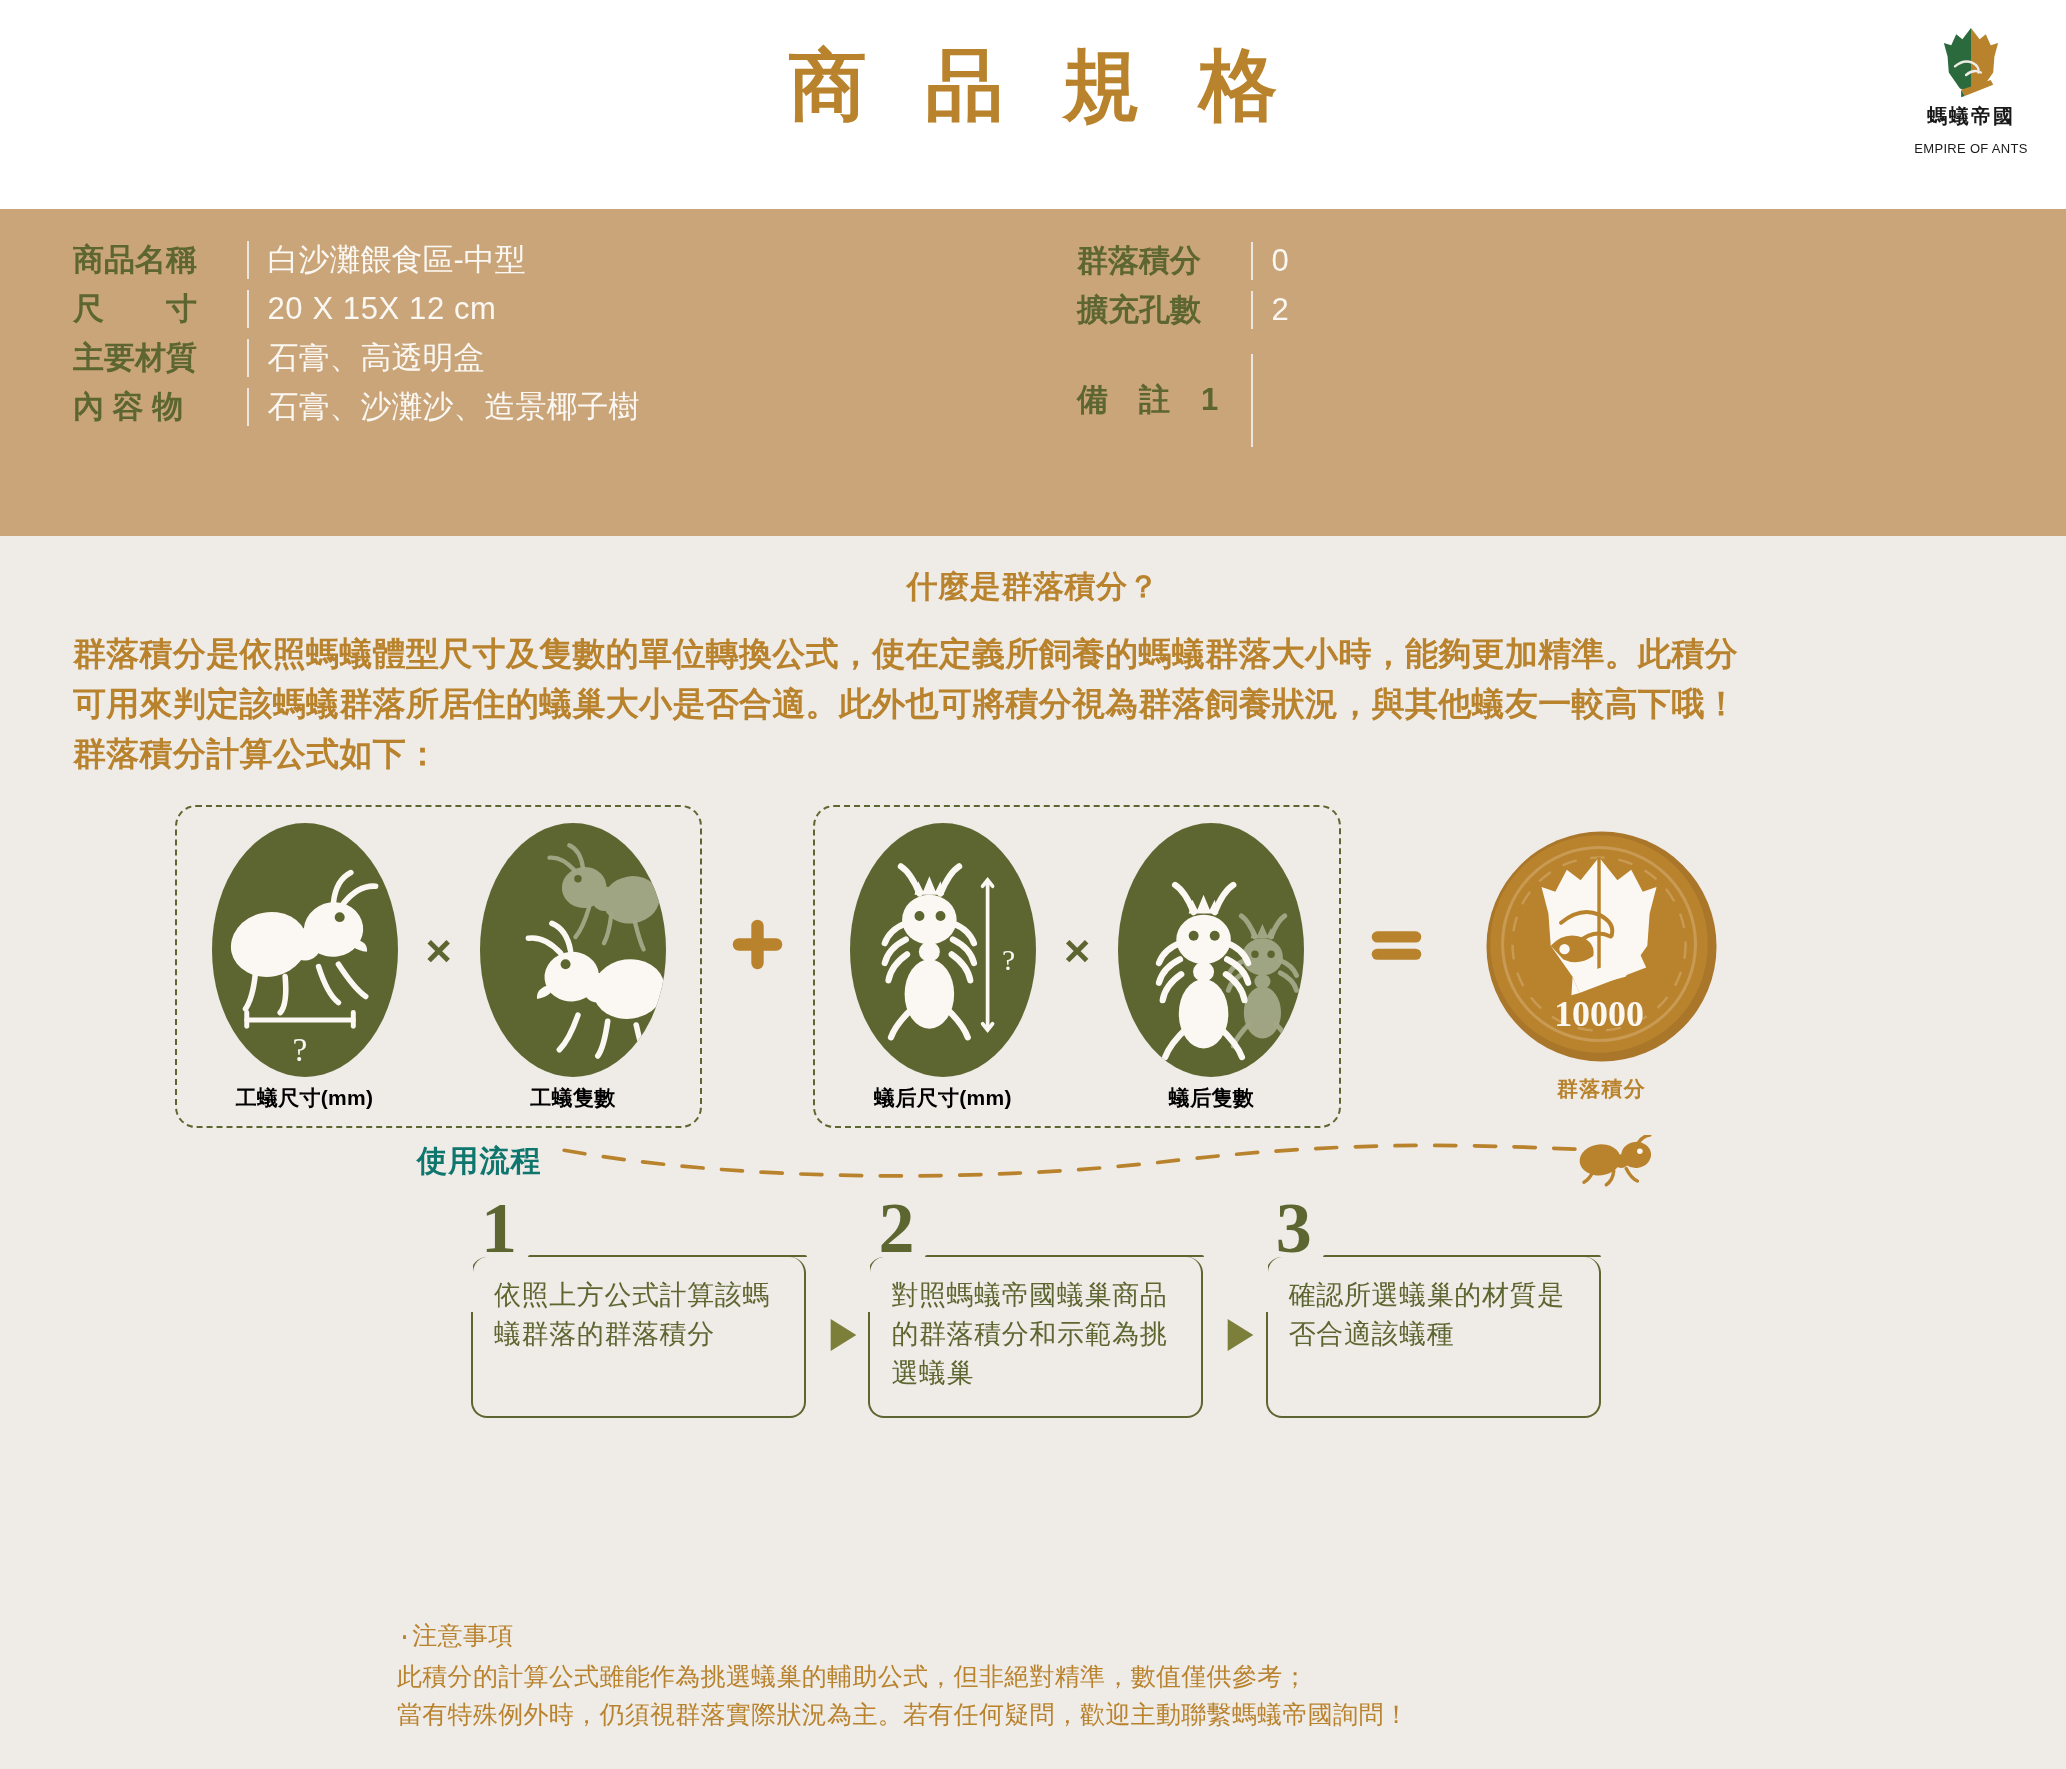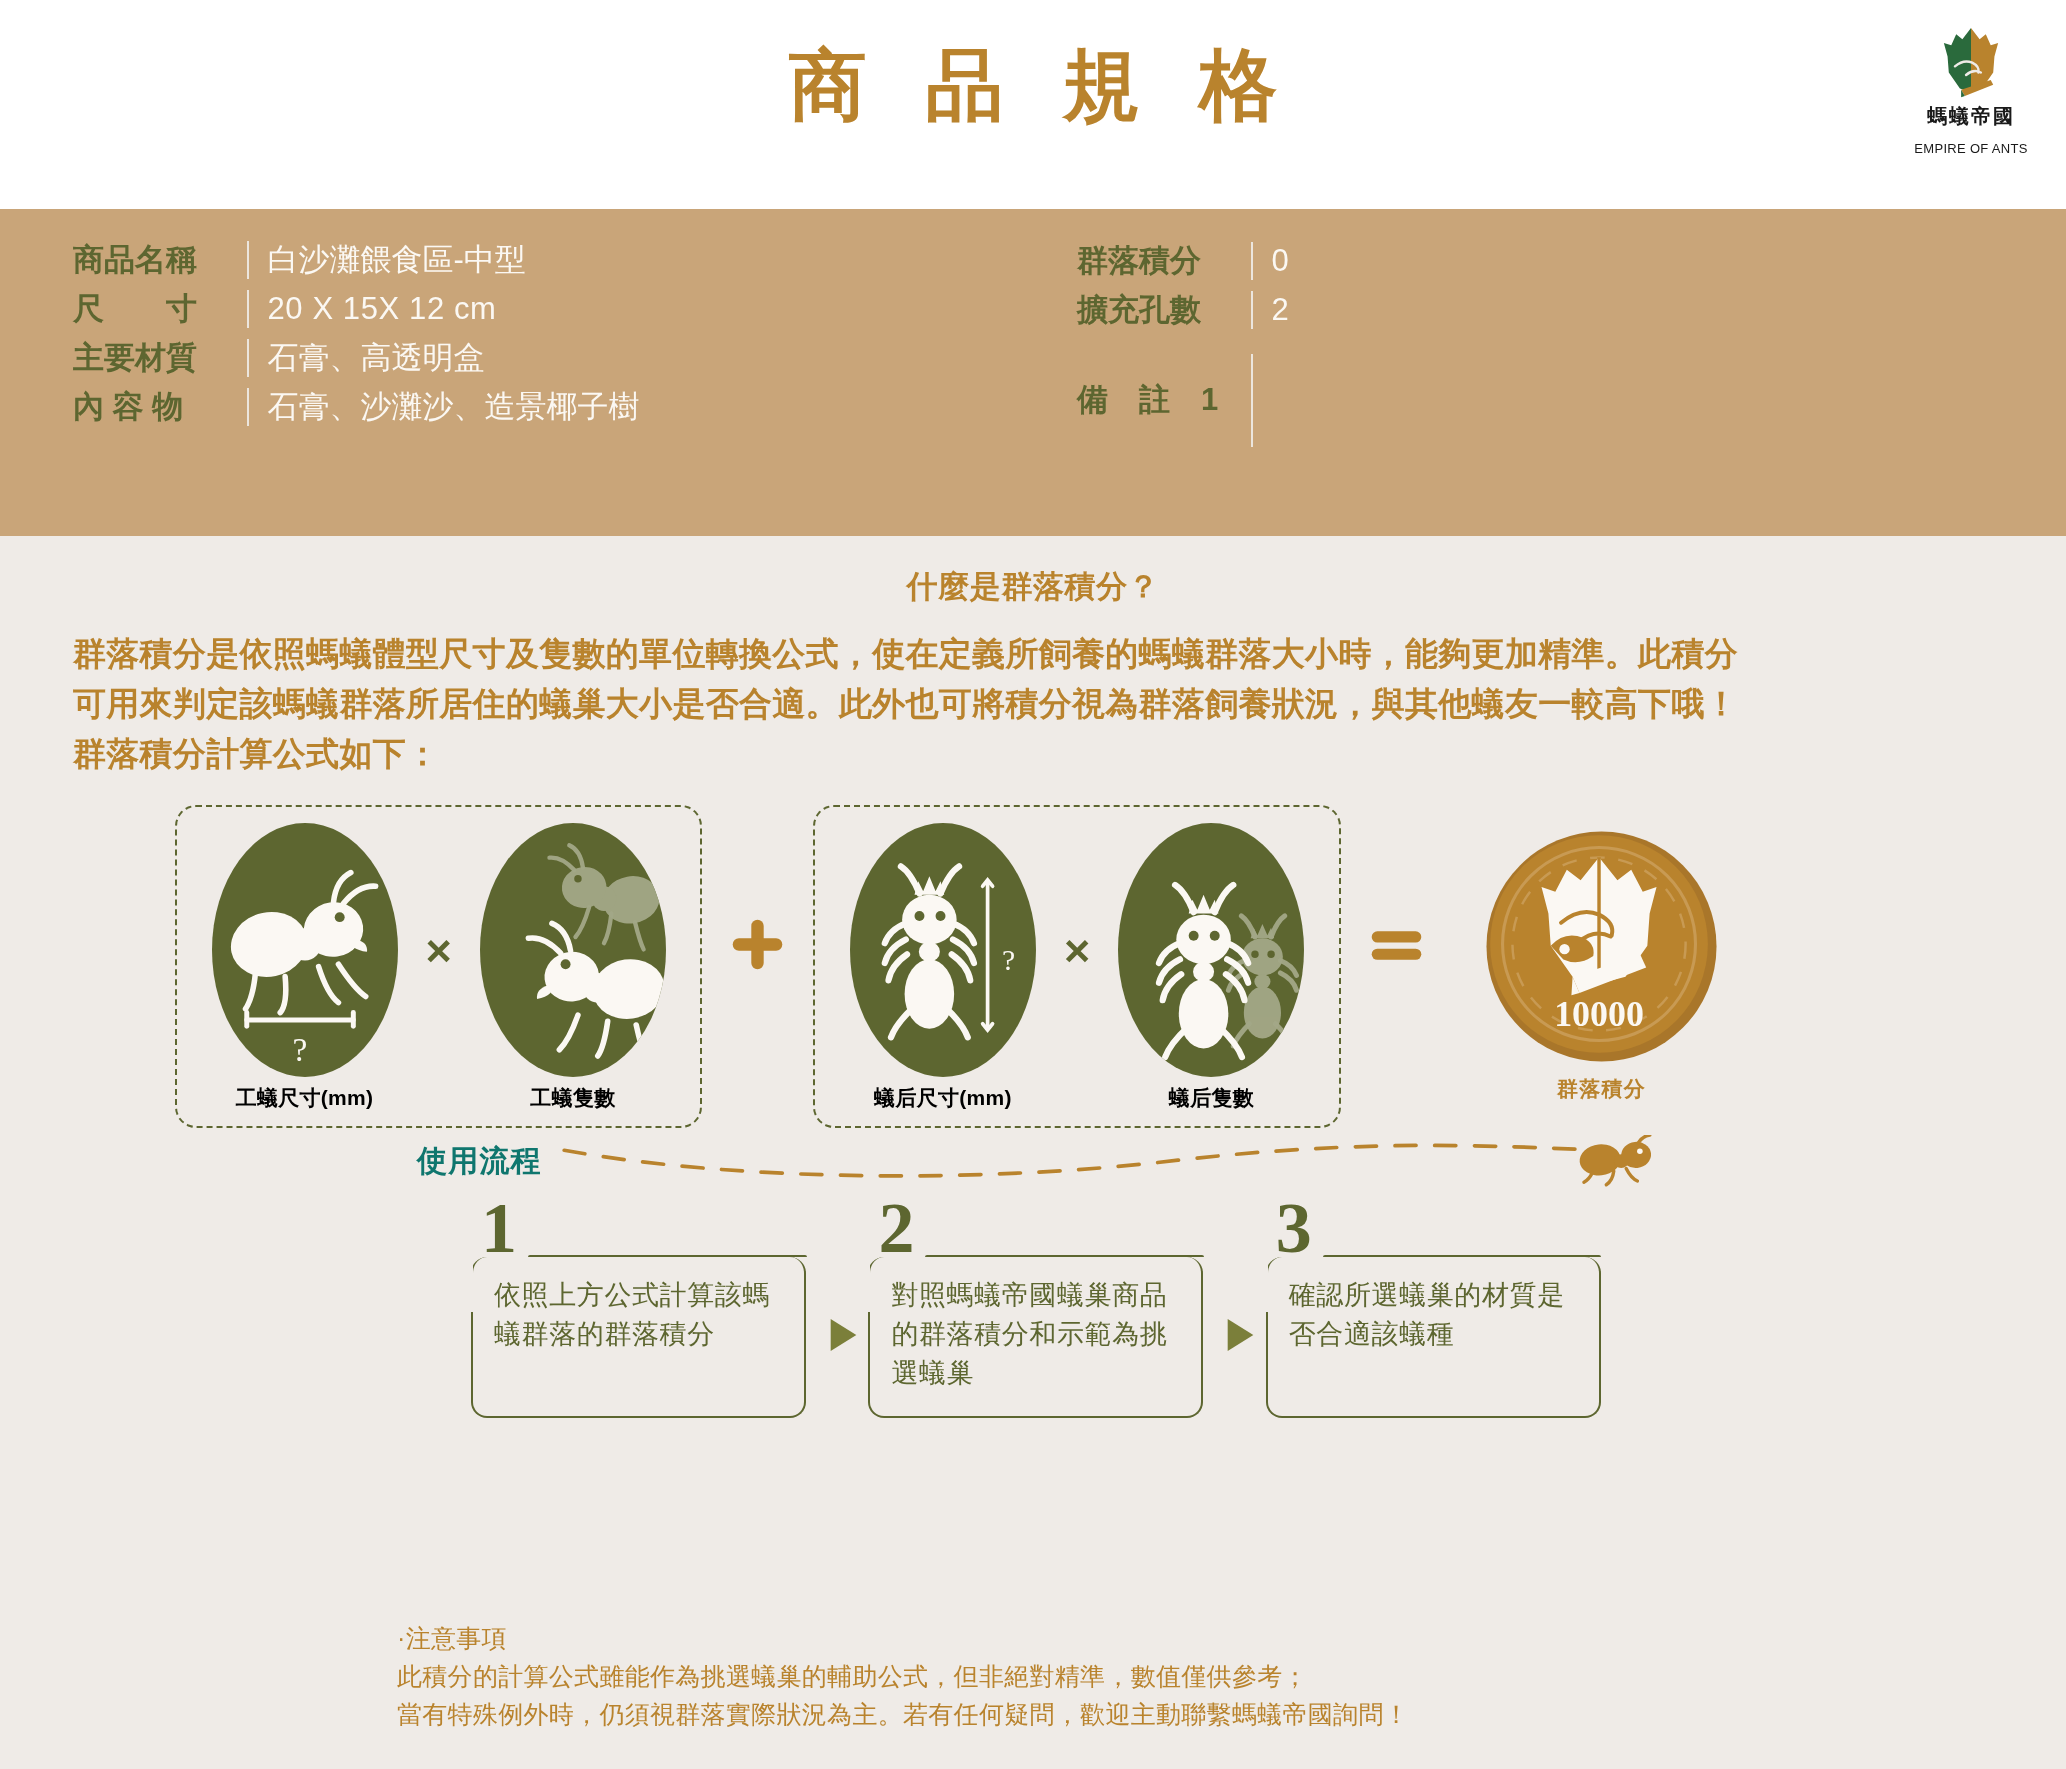--- a/index.html
+++ b/index.html
@@ -236,21 +236,21 @@
 
   
   .notes {
     position:absolute;
     left: 397px; bottom: 36px;
     color:#b9832d;
     font-size: 25px;
     line-height: 1.52;
     letter-spacing: 0.3px;
   }
-  .notes .note-head { font-size: 25px; }
+  .notes .note-head { font-size: 25px; font-family: Liberation Mono, monospace; }
   .notes p { margin:0; }
 </style>
 </head>
 <body>
 
 <div class="header">
   <div class="page-title">商 品 規 格</div>
 
   <div class="brand-logo">
     <svg class="brand-mark" viewBox="0 0 120 122">

